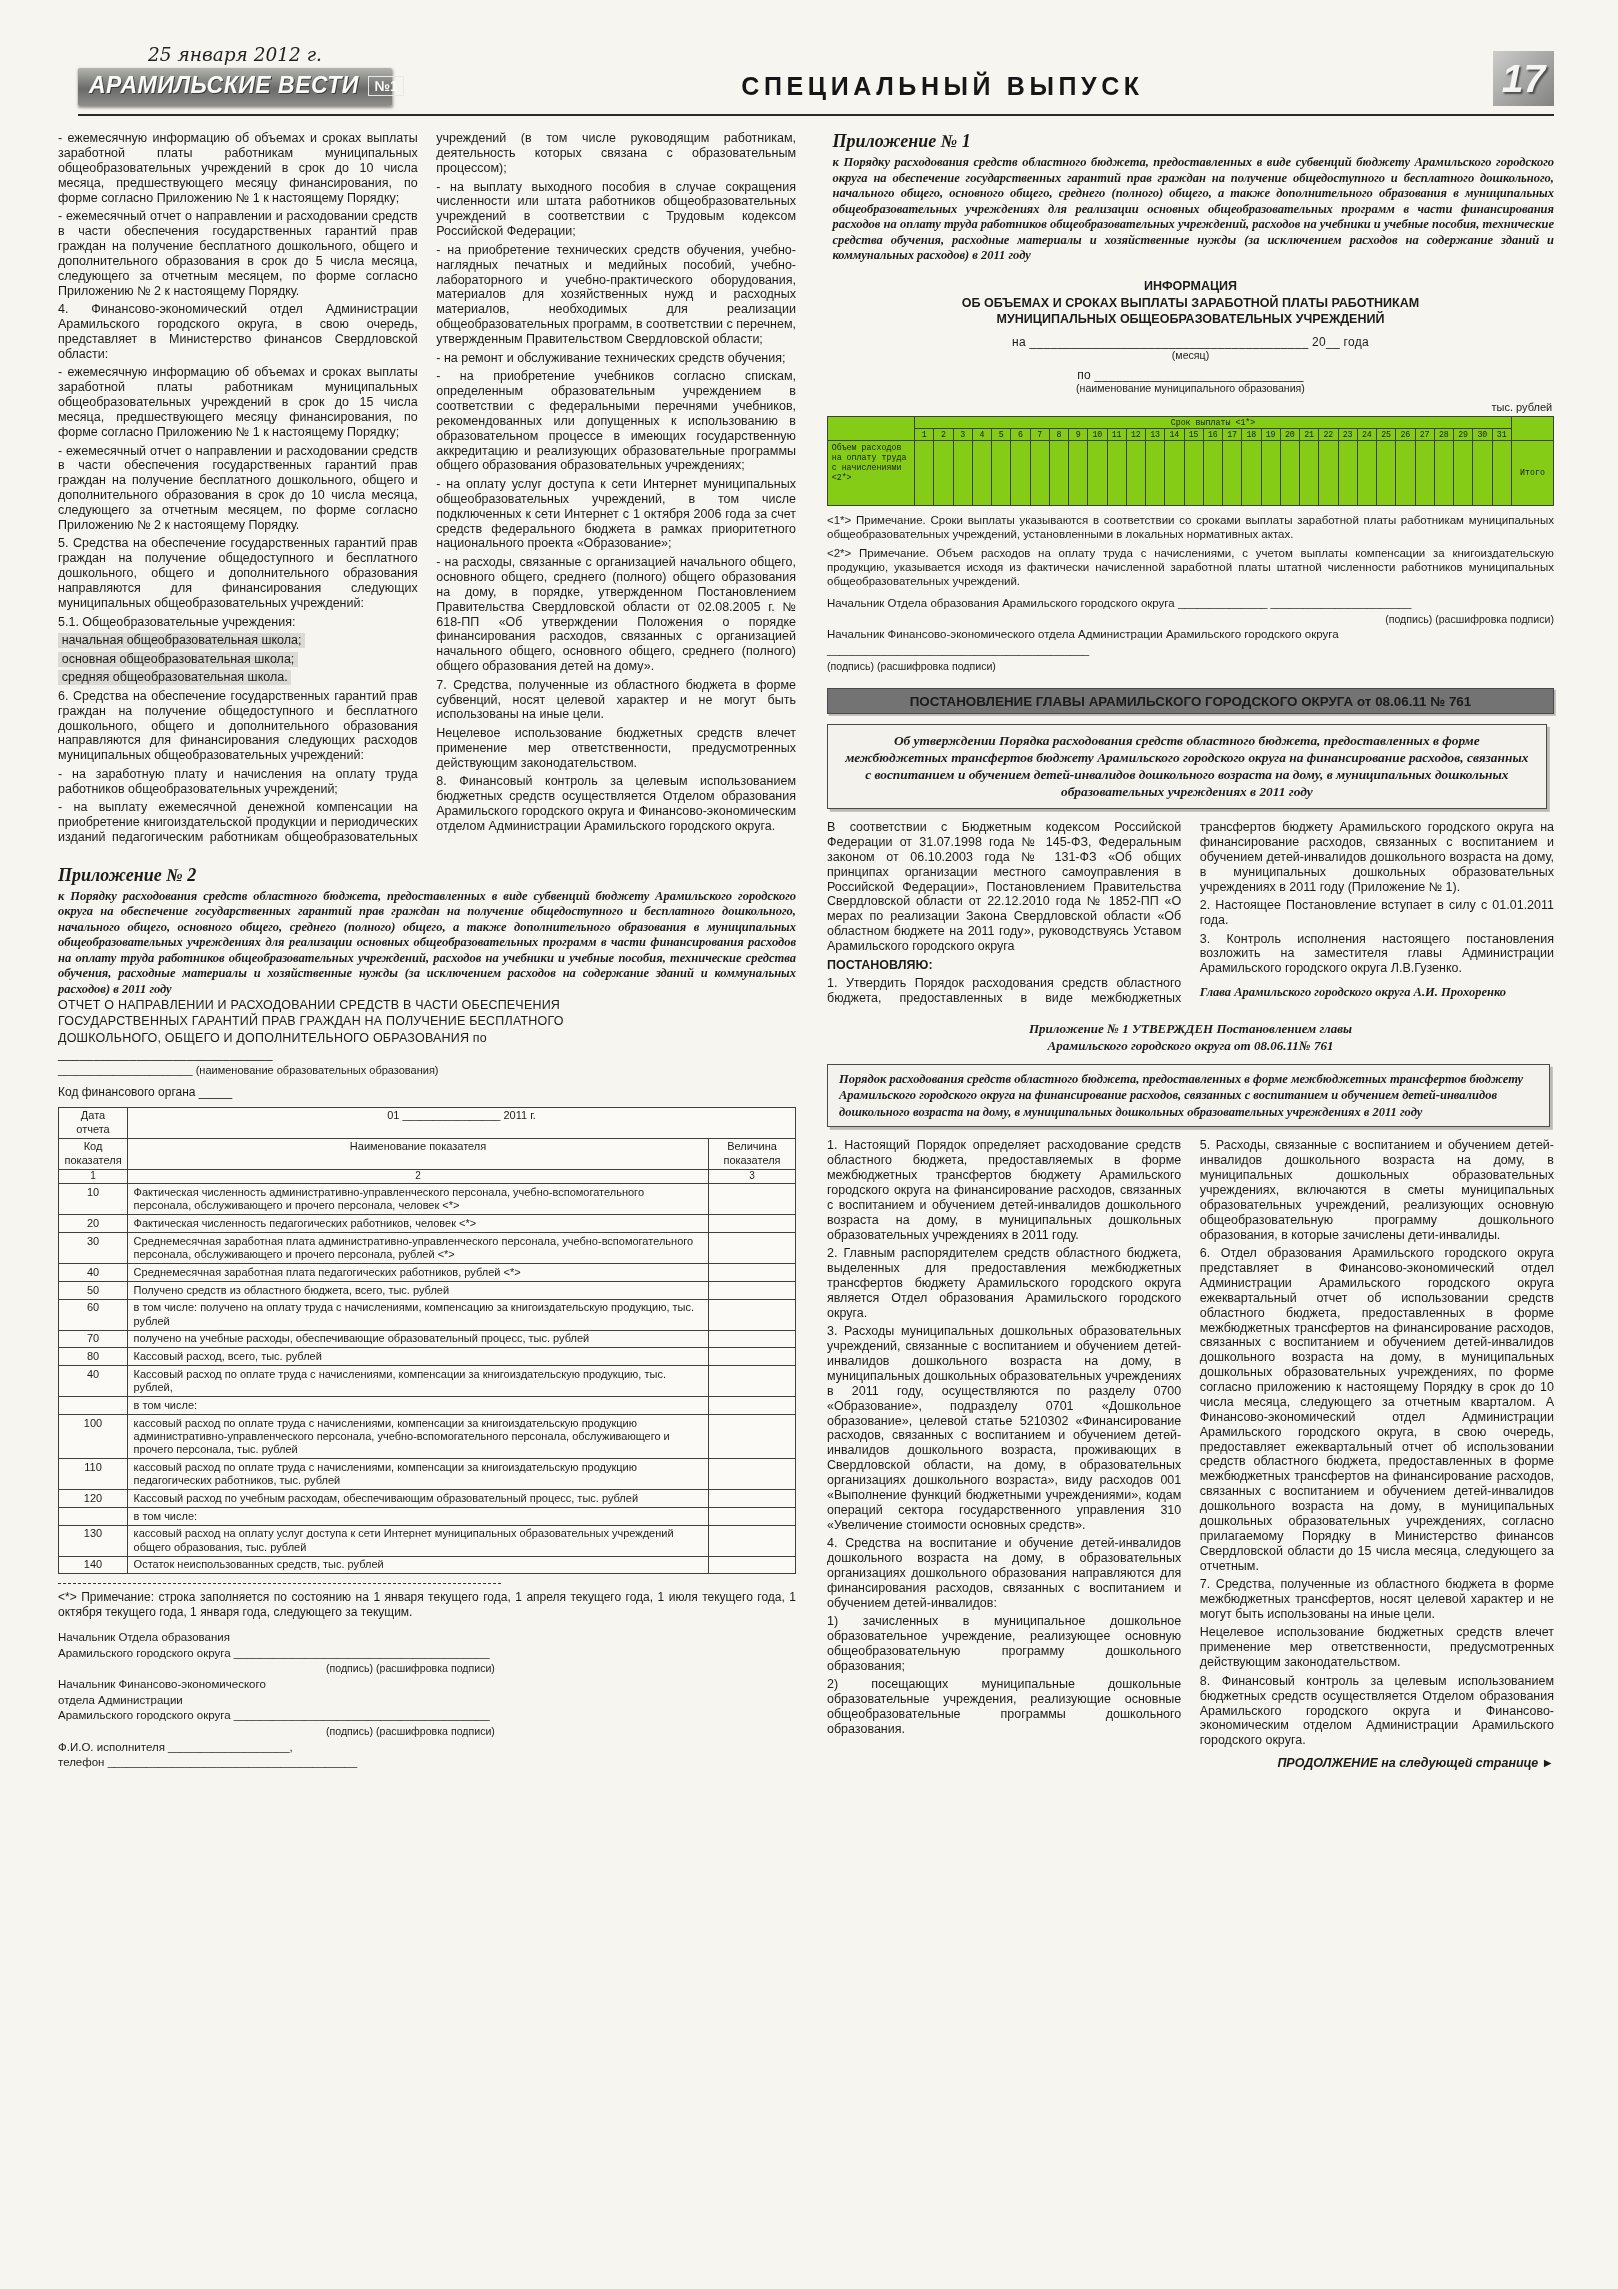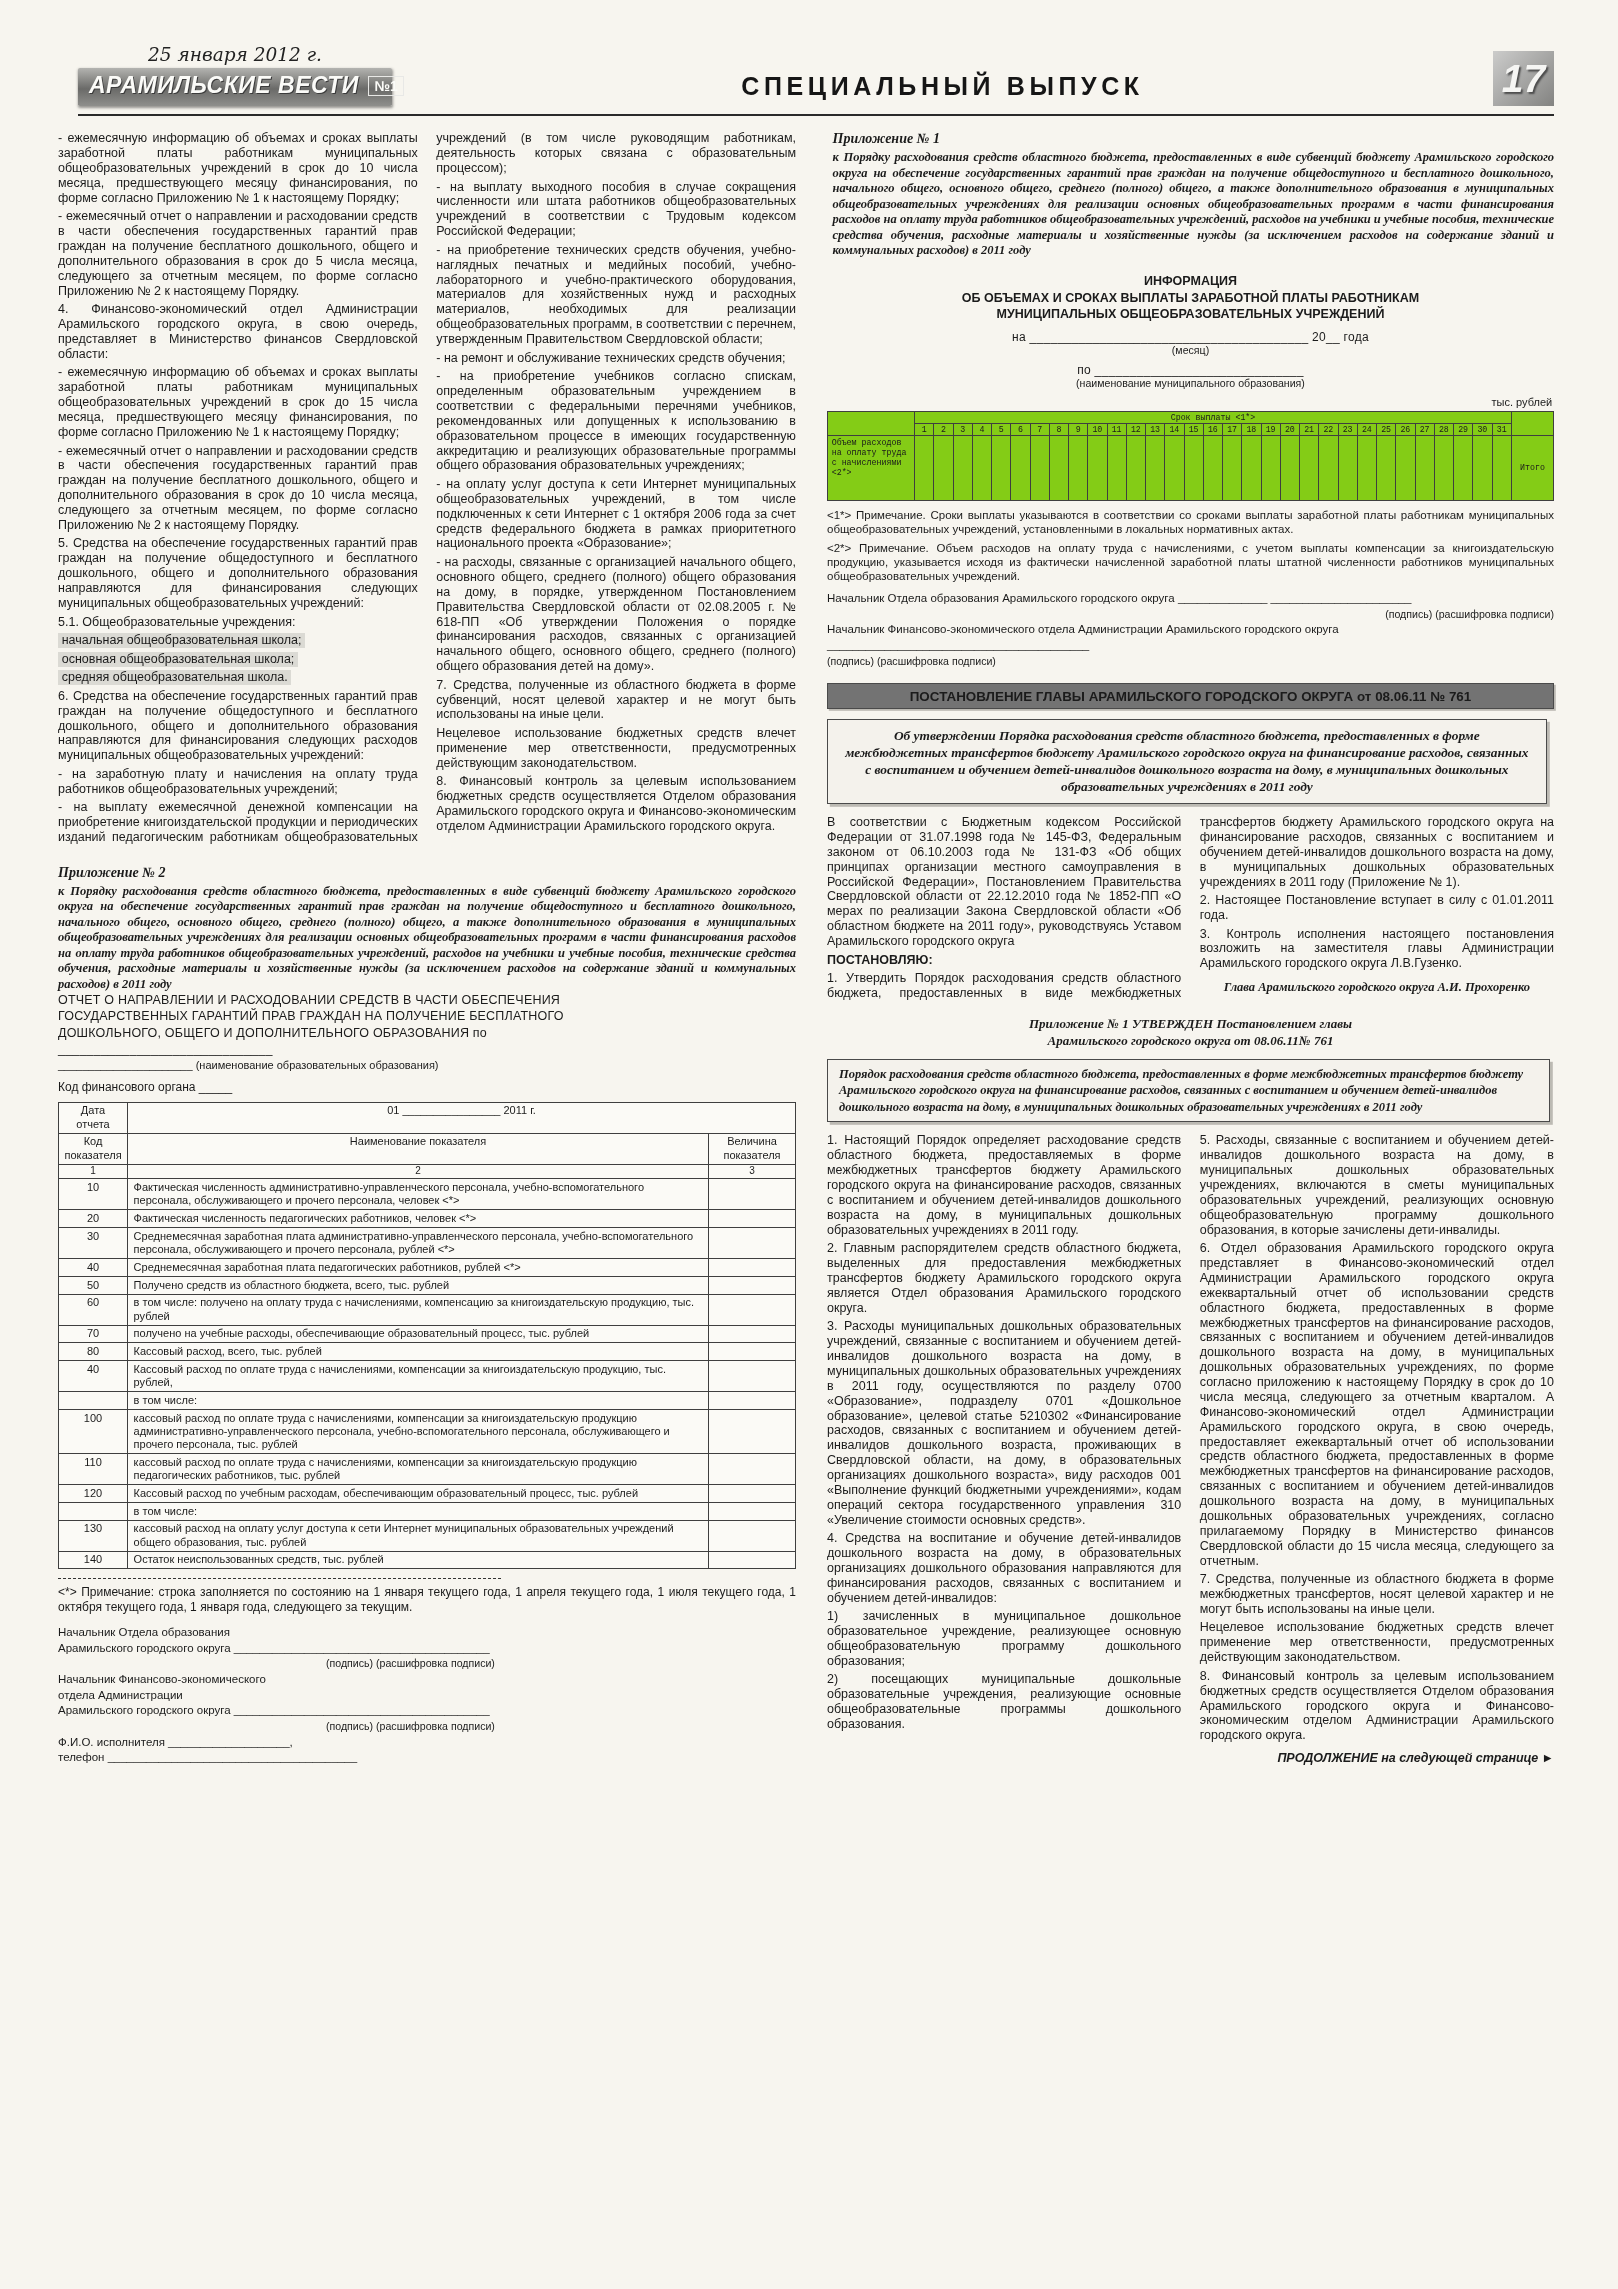--- a/index.html
+++ b/index.html
@@ -26,24 +26,24 @@
 
   
   .content { display:flex; gap:31px; padding:0 65px 0 58px; }
   .left-region { width:738px; flex:none; }
   .right-region { flex:1; min-width:0; }
   .two-col { column-count:2; column-gap:18.5px; }
 
   .para { font-size:12.5px; line-height:1.19; text-align:justify; margin-bottom:3.7px; }
   .para.shaded { background:#dbdad4; width:fit-content; padding:0 3.7px; }
   .para.bold { font-weight:bold; text-align:left; }
-  .para.sig-right { text-align:center; font-style:italic; font-weight:bold; margin-top:9.2px; font-family:"Liberation Serif", serif; }
-
-  
-  .app-label { font-family:"Liberation Serif", serif; font-style:italic; font-weight:bold; font-size:14px; margin-bottom:2.8px; }
+  .para.sig-right { text-align:left; font-style:italic; font-weight:bold; margin-top:9.2px; font-family:"Liberation Serif", serif; }
+
+  
+  .app-label { font-family:"Liberation Serif", serif; font-style:italic; font-weight:bold; font-size:18px; margin-bottom:2.8px; }
   .preamble { font-family:"Liberation Serif", serif; font-style:italic; font-weight:bold; font-size:12.5px; line-height:1.24; text-align:justify; }
 
   
   .appendix1 { padding-left:5.5px; }
   .info-block { margin-top:14.8px; }
   .info-title-line { text-align:center; font-weight:bold; font-size:12.5px; line-height:1.3; }
   .form-line { text-align:center; font-size:12px; margin-top:7.4px; letter-spacing:0.3px; }
   .form-sub { text-align:center; font-size:10.6px; color:#222; }
   .units { text-align:right; font-size:11px; margin:7.4px 1.8px 2.8px; }
   .days-table { width:100%; border-collapse:collapse; table-layout:fixed; background:#84cc16;font-family:Liberation Mono, monospace; }

